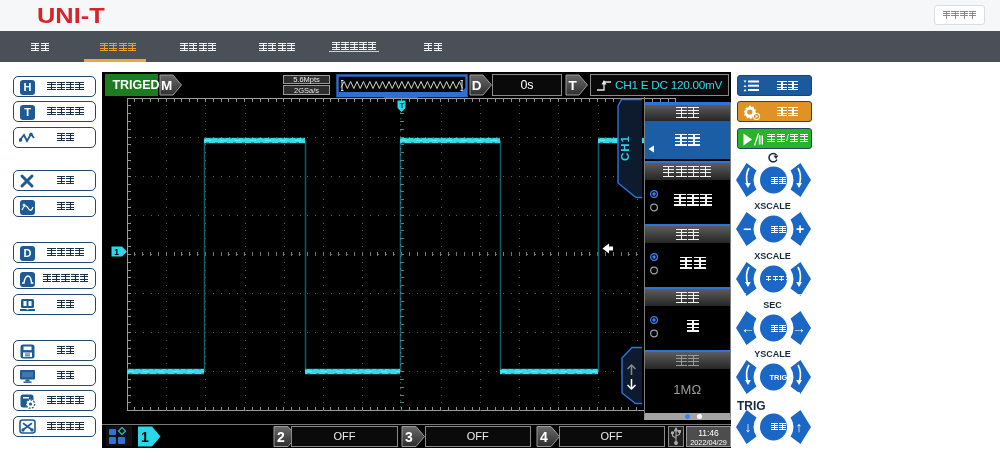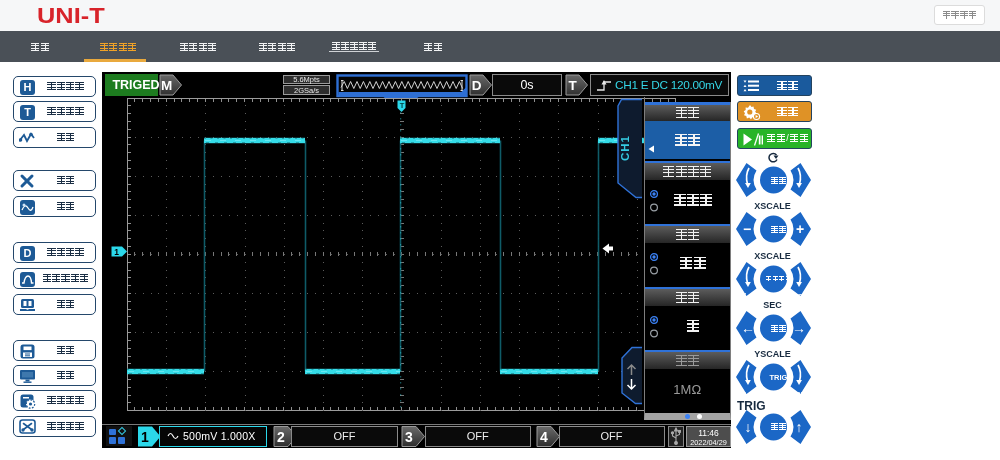--- a/index.html
+++ b/index.html
@@ -386,26 +386,20 @@
 <div class="ab" style="left:4px;top:354px;width:26px;height:20px;background:#111">
       <div class="ab" style="left:3px;top:2.5px;width:6.5px;height:6.5px;background:#2f72d8;border-radius:1px"></div>
       <div class="ab" style="left:3px;top:11px;width:6.5px;height:6.5px;background:#2f72d8;border-radius:1px"></div>
       <div class="ab" style="left:12px;top:11px;width:6.5px;height:6.5px;background:#2f72d8;border-radius:1px"></div>
       <div class="ab" style="left:13px;top:1.8px;width:6px;height:6px;border:1.2px solid #35cbe2;transform:rotate(45deg)"></div>
     </div>
 <svg class="ab" style="left:34.5px;top:352.5px" width="25" height="23">
       <polygon points="1,1.5 15,1.5 23.5,11.5 15,21.5 1,21.5" fill="#2bd8ea"></polygon>
       <text x="8" y="17" font-size="14" font-weight="bold" fill="#000" text-anchor="middle" font-family="Liberation Sans">1</text>
     </svg>
-<div class="ab" style="left:57px;top:353.5px;width:108px;height:21px;background:#050505;border:1.5px solid #2bd8ea;color:#fff;font-size:11px;display:flex;align-items:center">
-      <svg style="margin-left:7px" width="12" height="8">
-        <path d="M1,4 q2.5,-5 5,0 q2.5,5 5,0" stroke="#fff" stroke-width="1.2" fill="none"></path>
-      </svg>
-      <span style="margin-left:4px;font-size:10.6px;letter-spacing:0.2px">500mV 1.000X</span>
-    </div>
 <svg class="ab" style="left:171px;top:352.5px" width="25" height="23">
       <defs>
         <linearGradient id="cf2" x1="0" y1="0" x2="0" y2="1">
           <stop offset="0" stop-color="#6a6a6a"></stop>
           <stop offset="1" stop-color="#2e2e2e"></stop>
         </linearGradient>
       </defs>
       <polygon points="1,1.5 15,1.5 23.5,11.5 15,21.5 1,21.5" fill="url(#cf2)" stroke="#9a9a9a"></polygon>
       <text x="8" y="17" font-size="14" font-weight="bold" fill="#fff" text-anchor="middle" font-family="Liberation Sans">2</text>
     </svg>

